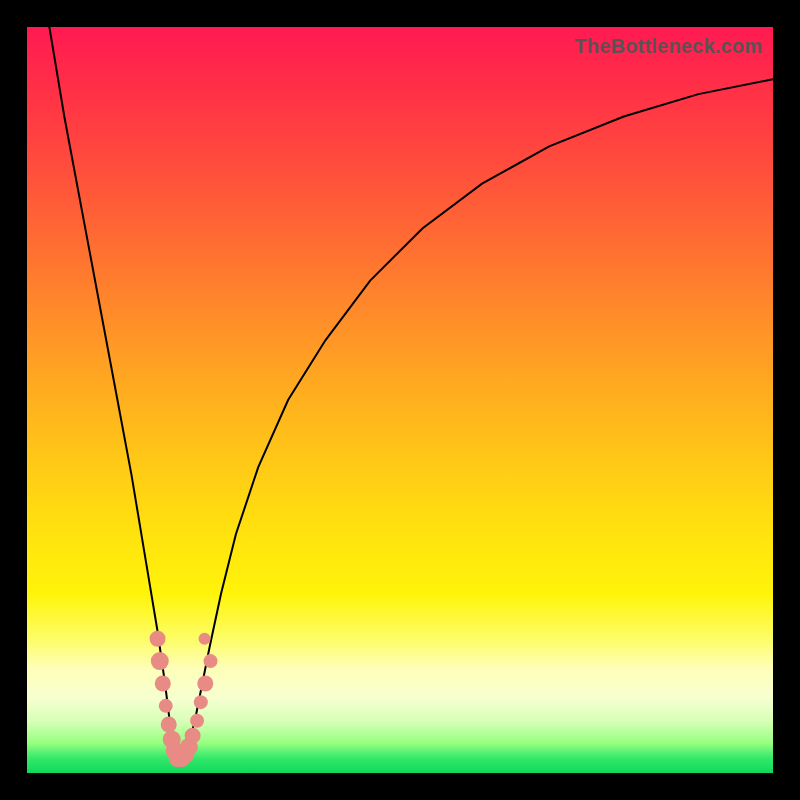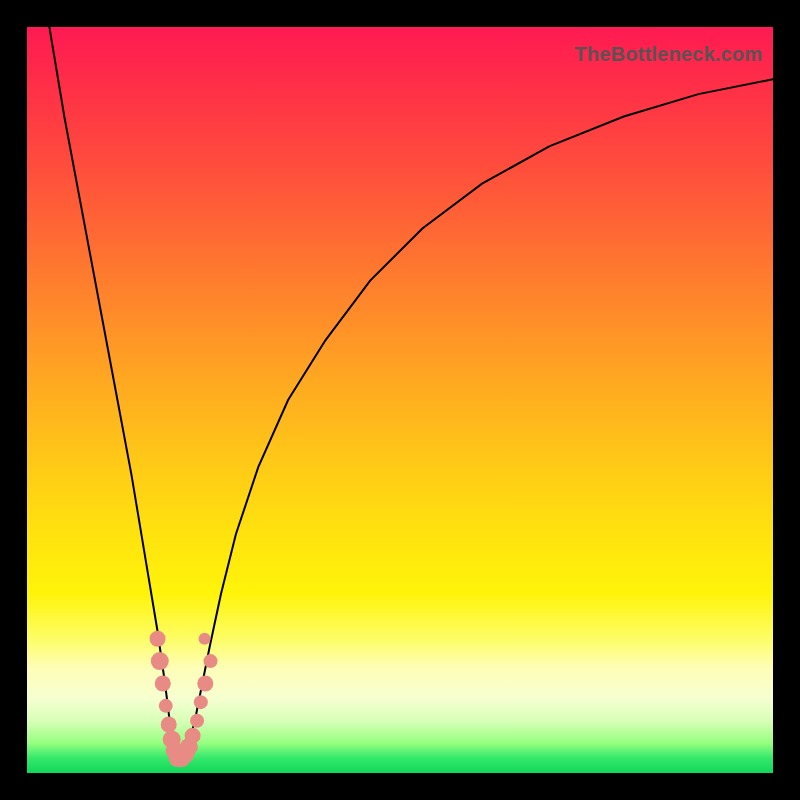--- a/index.html
+++ b/index.html
@@ -49,21 +49,21 @@
       #fefeb8 86%,
       #f6ffd0 90%,
       #d8ffb8 93%,
       #96ff80 96%,
       #34e86a 98%,
       #10d85a 100%
     );
   }
   .watermark {
     position: absolute;
-    top: 16px;
+    top: 8px;
     right: 10px;
     font-size: 20px;
     font-weight: 600;
     color: #545454;
     letter-spacing: 0.2px;
     user-select: none;
   }
   svg.curve {
     position: absolute;
     left: 0;

